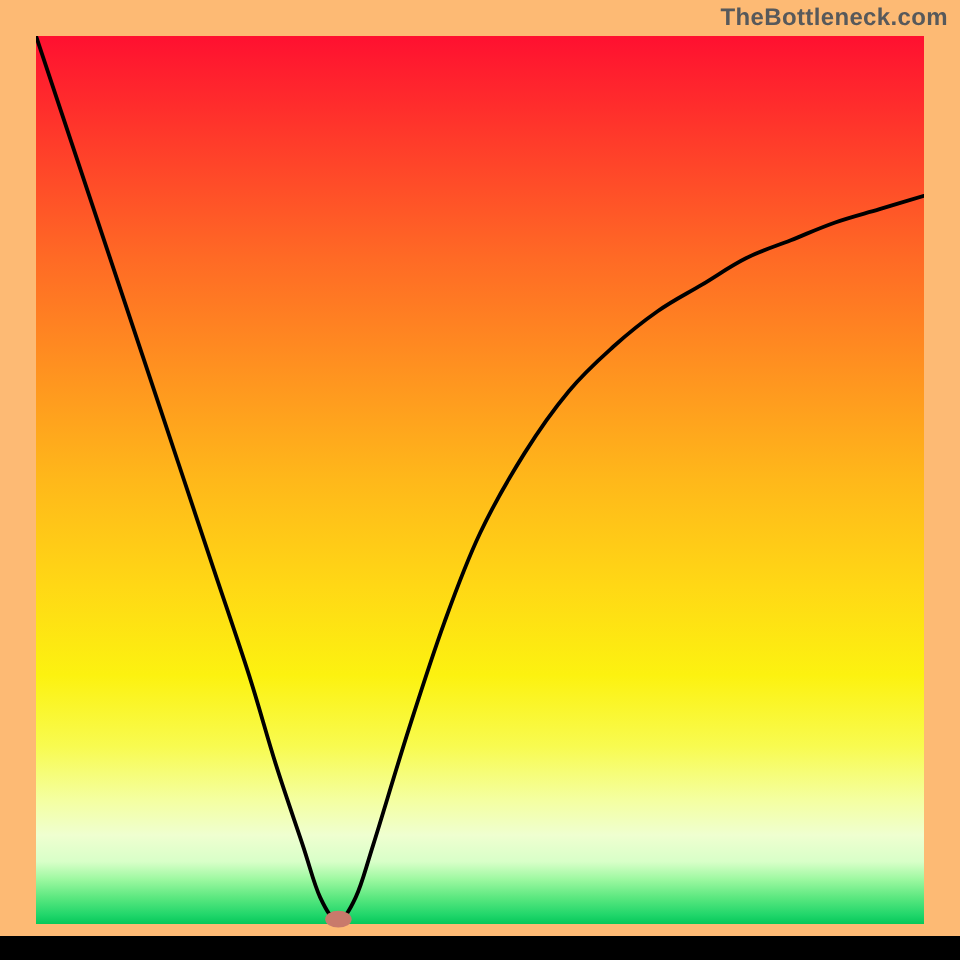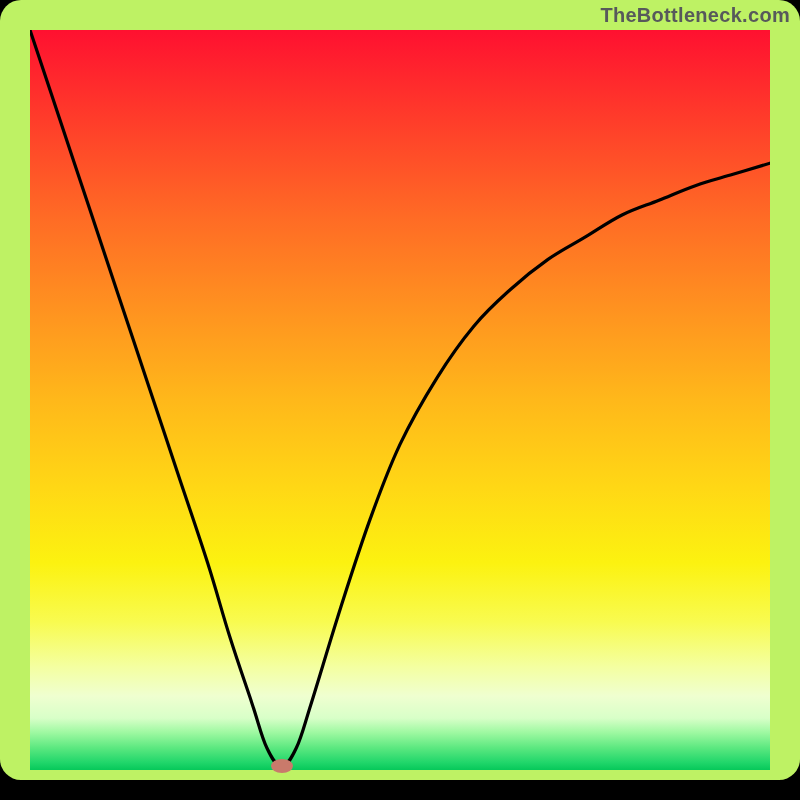--- a/index.html
+++ b/index.html
@@ -1,17 +1,17 @@
 <!DOCTYPE html>
 <html><head>
 <meta charset="utf-8">
 <style>
   * { margin: 0; padding: 0; box-sizing: border-box; }
   html, body { width: 800px; height: 800px; overflow: hidden; background: #000; }
-  .wrap { position: relative; width: 800px; height: 780px; background: #bef264; border-radius: 21px; }
+  .wrap { position: relative; width: 800px; height: 780px; background: #fdba74; }
   .plot {
     position: absolute;
     left: 30px; top: 30px;
     width: 740px; height: 740px;
     background: linear-gradient(to bottom,
       #ff1030 0%,
       #ff3c2a 12%,
       #ff6a25 25%,
       #ff9020 37%,
       #ffb81a 50%,

